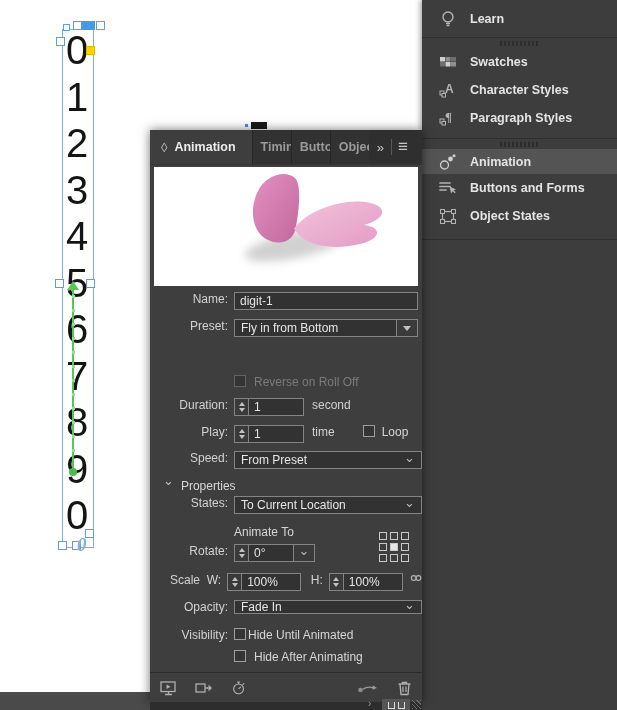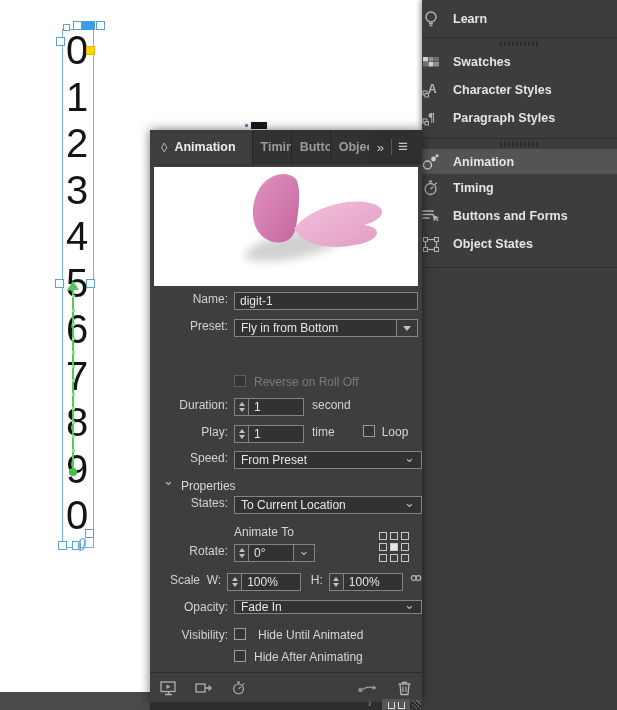--- a/index.html
+++ b/index.html
@@ -27,21 +27,21 @@
 
   .motion-path{position:absolute;left:72px;top:284px;width:2px;height:188px;background:#58c75a;}
   .motion-dots{position:absolute;left:71.5px;top:295px;width:3px;height:165px;
     background:repeating-linear-gradient(#8fe08f 0 3px,transparent 3px 14px);}
   .motion-arrow{position:absolute;left:67px;top:281px;width:0;height:0;
     border-left:6px solid transparent;border-right:6px solid transparent;border-bottom:9px solid #58c75a;}
   .motion-end{position:absolute;left:69px;top:468px;width:8px;height:8px;border-radius:50%;background:#49bd4b;}
 
   
   .dock{position:absolute;right:0;top:0;width:195px;height:710px;background:#3d3d3d;box-shadow:-2px 0 5px rgba(0,0,0,.35);}
-  .dock-row{display:flex;align-items:center;gap:13px;height:28px;
+  .dock-row{display:flex;align-items:center;gap:13px;height:28px;padding-left:17px;
     color:#e4e4e4;font-size:12.5px;font-weight:bold;}
   .dock-row.first{height:37px;}
   .dock-row.active{background:#545454;}
   .dock-sep{border-top:1px solid #2e2e2e;}
   .dock-grip{height:10px;display:flex;justify-content:center;align-items:center;}
   .dock-grip i{display:block;width:40px;height:5px;
     background:repeating-linear-gradient(90deg,#2c2c2c 0 2px,transparent 2px 4px);}
   .dock svg{flex:none;}
 
   
@@ -187,27 +187,20 @@
   <div class="dock-row active" style="height:25px">
     <svg width="18" height="18" viewBox="0 0 18 18">
       <circle cx="5.5" cy="12" r="4" fill="none" stroke="#d0d0d0" stroke-width="1.3"></circle>
       <circle cx="11.5" cy="6" r="2.4" fill="#d0d0d0"></circle>
       <circle cx="15" cy="2.8" r="1.5" fill="#d0d0d0"></circle>
     </svg>
     <span>Animation</span>
   </div>
   <div class="dock-row">
     <svg width="18" height="18" viewBox="0 0 18 18">
-      <circle cx="8.5" cy="10" r="5.5" fill="none" stroke="#b3b3b3" stroke-width="1.3"></circle>
-      <path d="M8.5,4.5 v-2 M6.8,2.2 h3.4 M13,5.5 l1.8,-1.8 M8.5,10 l2.6,-2.2" stroke="#b3b3b3" stroke-width="1.3" fill="none"></path>
-    </svg>
-    <span>Timing</span>
-  </div>
-  <div class="dock-row">
-    <svg width="18" height="18" viewBox="0 0 18 18">
       <path d="M1,4 h10 M1,7.5 h10 M1,11 h6" stroke="#b3b3b3" stroke-width="1.7" stroke-linecap="round" fill="none"></path>
       <path d="M10.5,7.5 l1.6,7 l1.6,-2.2 l2,2 l1,-1 l-2,-2 l2.4,-0.9 z" fill="#b3b3b3"></path>
     </svg>
     <span>Buttons and Forms</span>
   </div>
   <div class="dock-row">
     <svg width="18" height="18" viewBox="0 0 18 18">
       <rect x="3.5" y="4.5" width="11" height="10" fill="none" stroke="#b3b3b3" stroke-width="1.2"></rect>
       <rect x="1.5" y="2.5" width="4" height="4" fill="#3d3d3d" stroke="#b3b3b3"></rect>
       <rect x="12.5" y="2.5" width="4" height="4" fill="#3d3d3d" stroke="#b3b3b3"></rect>
@@ -375,21 +368,21 @@
     <span class="plabel">Opacity:</span>
     <div class="dd-main" style="width:184px;height:14px">
       <span>Fade In</span>
       <span class="dd-chev">⌄</span>
     </div>
   </div>
 
   <div class="prow" style="top:498px">
     <span class="plabel">Visibility:</span>
     <span class="cb"></span>
-    <span style="margin-left:12px">Hide Until Animated</span>
+    <span style="margin-left:2px">Hide Until Animated</span>
   </div>
   <div class="prow" style="top:520px">
     <span class="plabel"></span>
     <span class="cb"></span>
     <span style="margin-left:8px">Hide After Animating</span>
   </div>
 
   <div class="bottombar">
     <svg width="17" height="16" viewBox="0 0 17 16">
       <rect x="1" y="2" width="14" height="9.5" fill="none" stroke="#b0b0b0" stroke-width="1.3"></rect>

